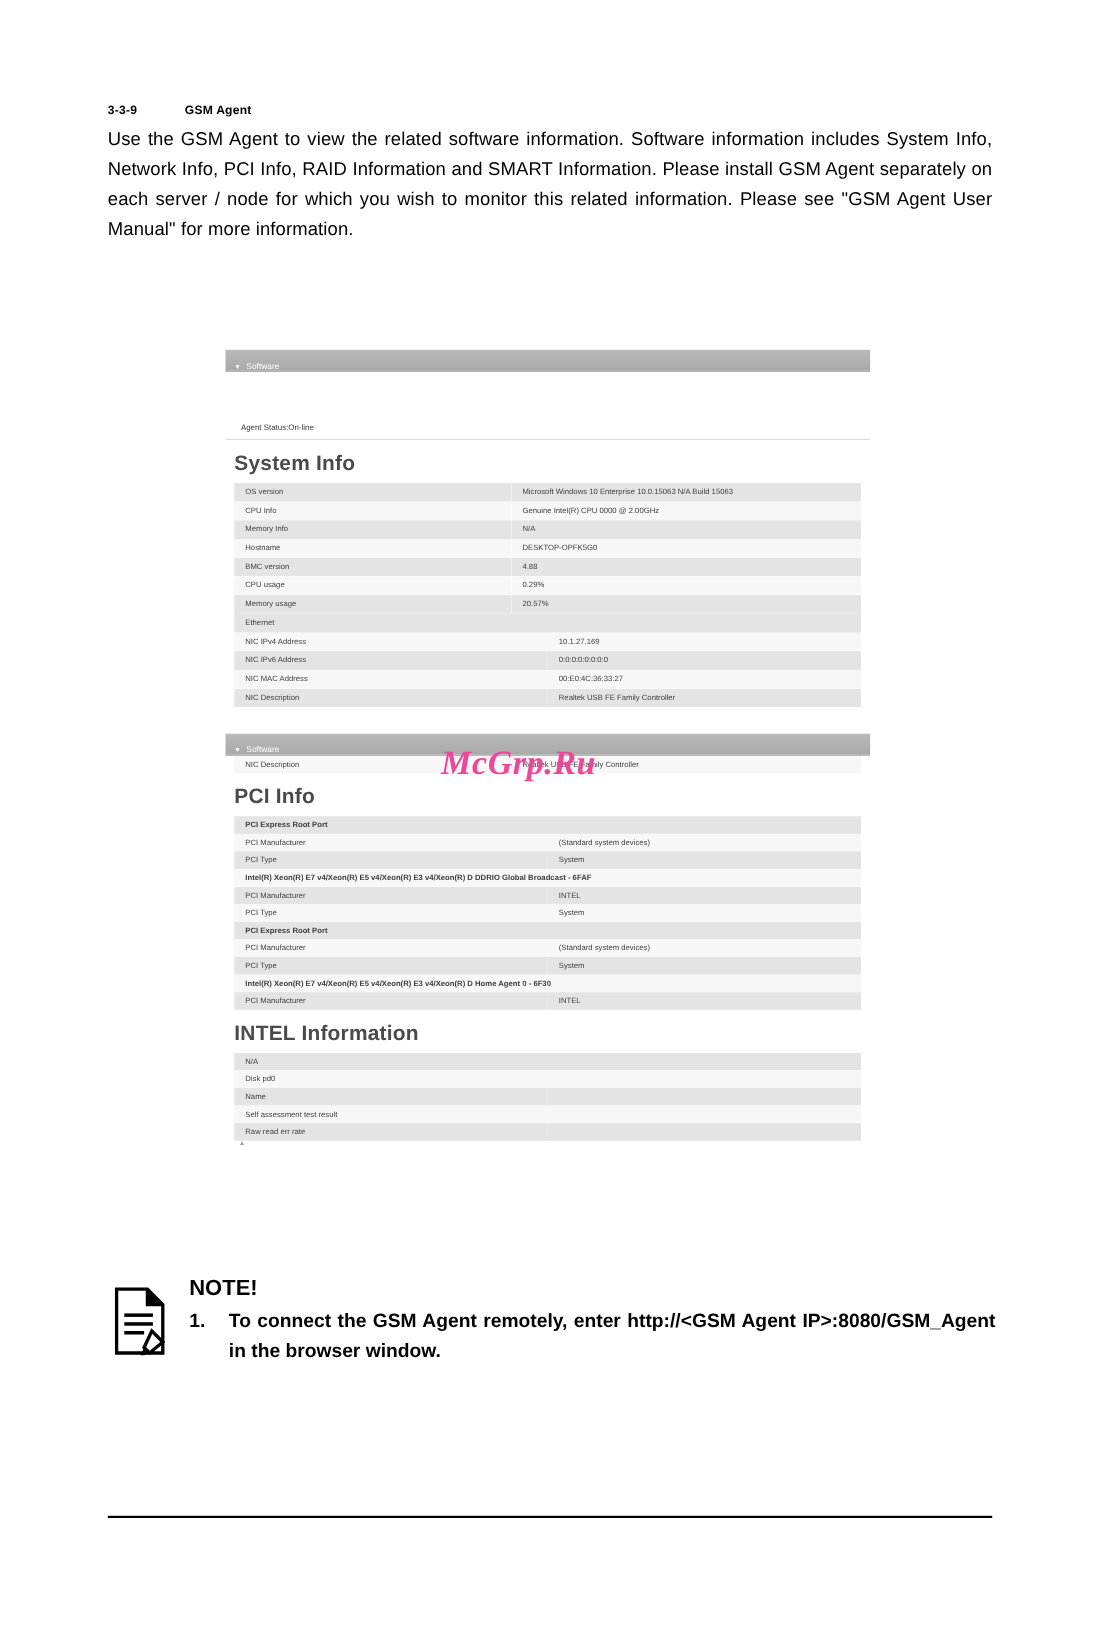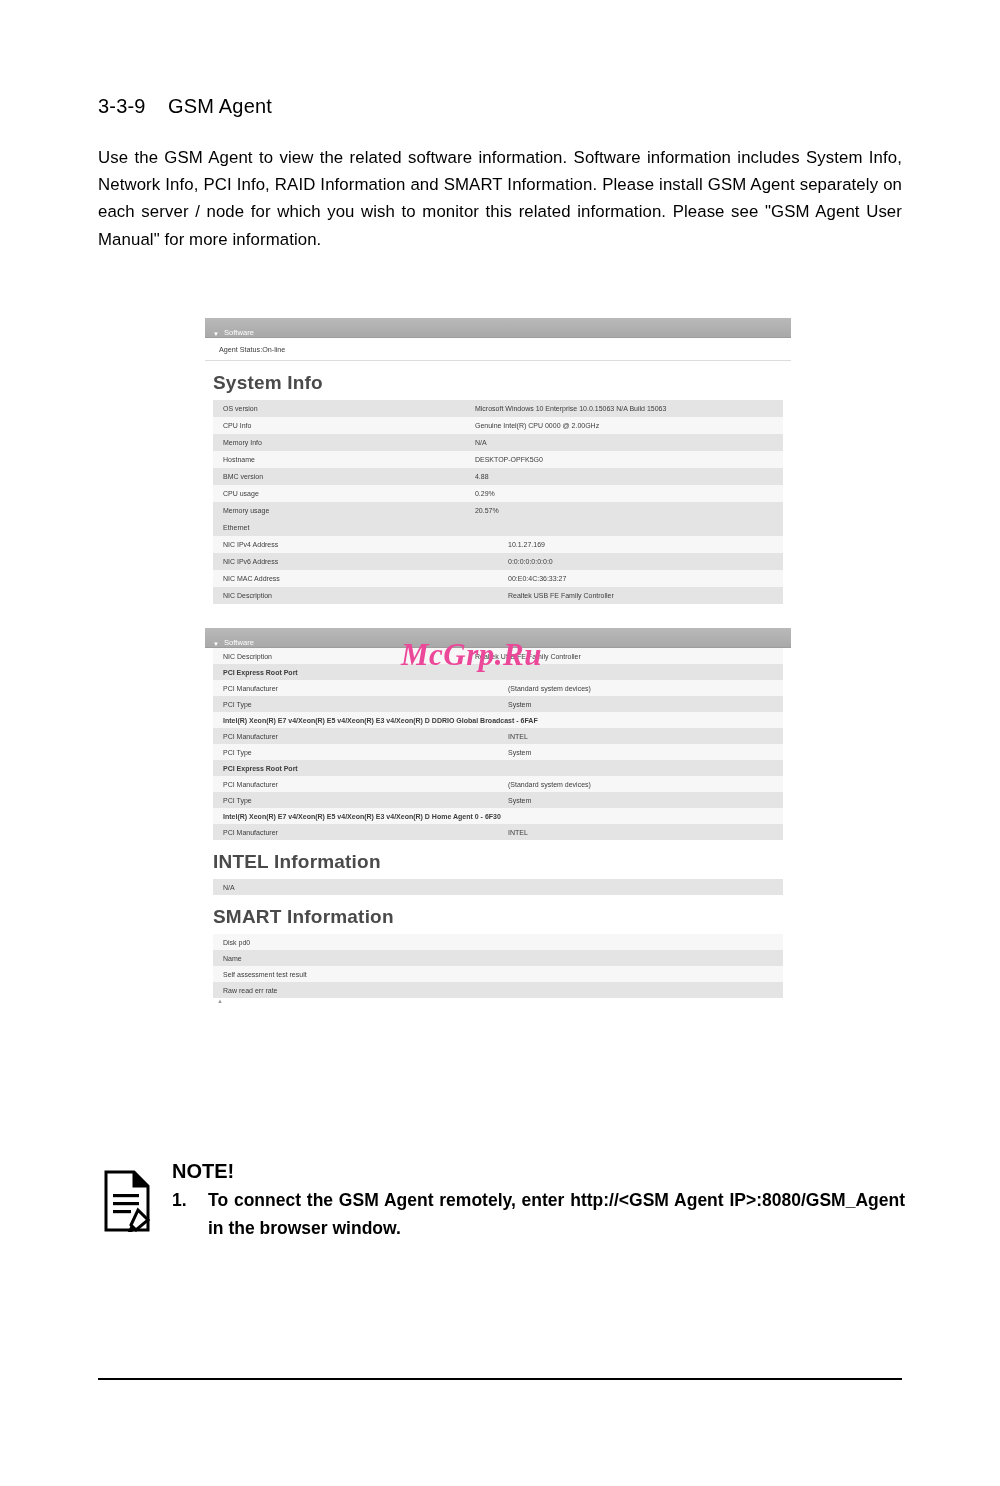--- a/index.html
+++ b/index.html
@@ -22,24 +22,24 @@
     box-sizing: border-box;
     padding: 0;
   }
   .content {
     position: absolute;
     left: 98px;
     top: 95px;
     width: 804px;
   }
   .sec-head {
-    font-size: 20px;
-    font-weight: normal;
+    font-size: 11px;
+    font-weight: bold;
     letter-spacing: 0.2px;
-    margin: 0 0 26px 0;
+    margin: 0 0 6px 0;
   }
   .sec-head .num {
     display: inline-block;
     width: 70px;
   }
   .intro {
     font-size: 16.8px;
     line-height: 1.62;
     text-align: justify;
     margin: 0;
@@ -87,20 +87,21 @@
   }
   .plain-row {
     background: #ffffff;
     height: 22px;
     display: flex;
     align-items: center;
     padding-left: 14px;
     font-size: 7.2px;
     color: #3a3a3a;
     border-bottom: 1px solid #dcdcdc;
+    margin-top: 39px;
   }
   .panel-pad {
     padding: 0 8px;
   }
   h3.blk {
     font-size: 19px;
     font-weight: bold;
     color: #4a4a4a;
     margin: 11px 0 6px 8px;
     letter-spacing: 0.2px;
@@ -315,20 +316,21 @@
         <table class="tbl net">
           <tbody>
               <tr class="light smallrow">
             <td class="k">NIC Description</td>
             <td class="v">Realtek USB FE Family Controller</td>
           </tr>
         </tbody>
           </table>
       </div>
 
+      <h3 class="blk">PCI Info</h3>
       <div class="panel-pad">
         <table class="tbl">
           <tbody>
               <tr class="shade smallrow">
             <td class="kb" colspan="2">PCI Express Root Port</td>
           </tr>
           <tr class="light smallrow">
             <td class="k">PCI Manufacturer</td>
             <td class="v">(Standard system devices)</td>
           </tr>
@@ -373,21 +375,20 @@
       <div class="panel-pad">
         <table class="tbl">
           <tbody>
               <tr class="shade smallrow">
             <td colspan="2">N/A</td>
           </tr>
         </tbody>
           </table>
       </div>
 
-      <h3 class="blk">SMART Information</h3>
       <div class="panel-pad">
         <table class="tbl">
           <tbody>
               <tr class="light smallrow">
             <td colspan="2">Disk pd0</td>
           </tr>
           <tr class="shade smallrow">
             <td class="k">Name</td>
             <td class="v"></td>
           </tr>

